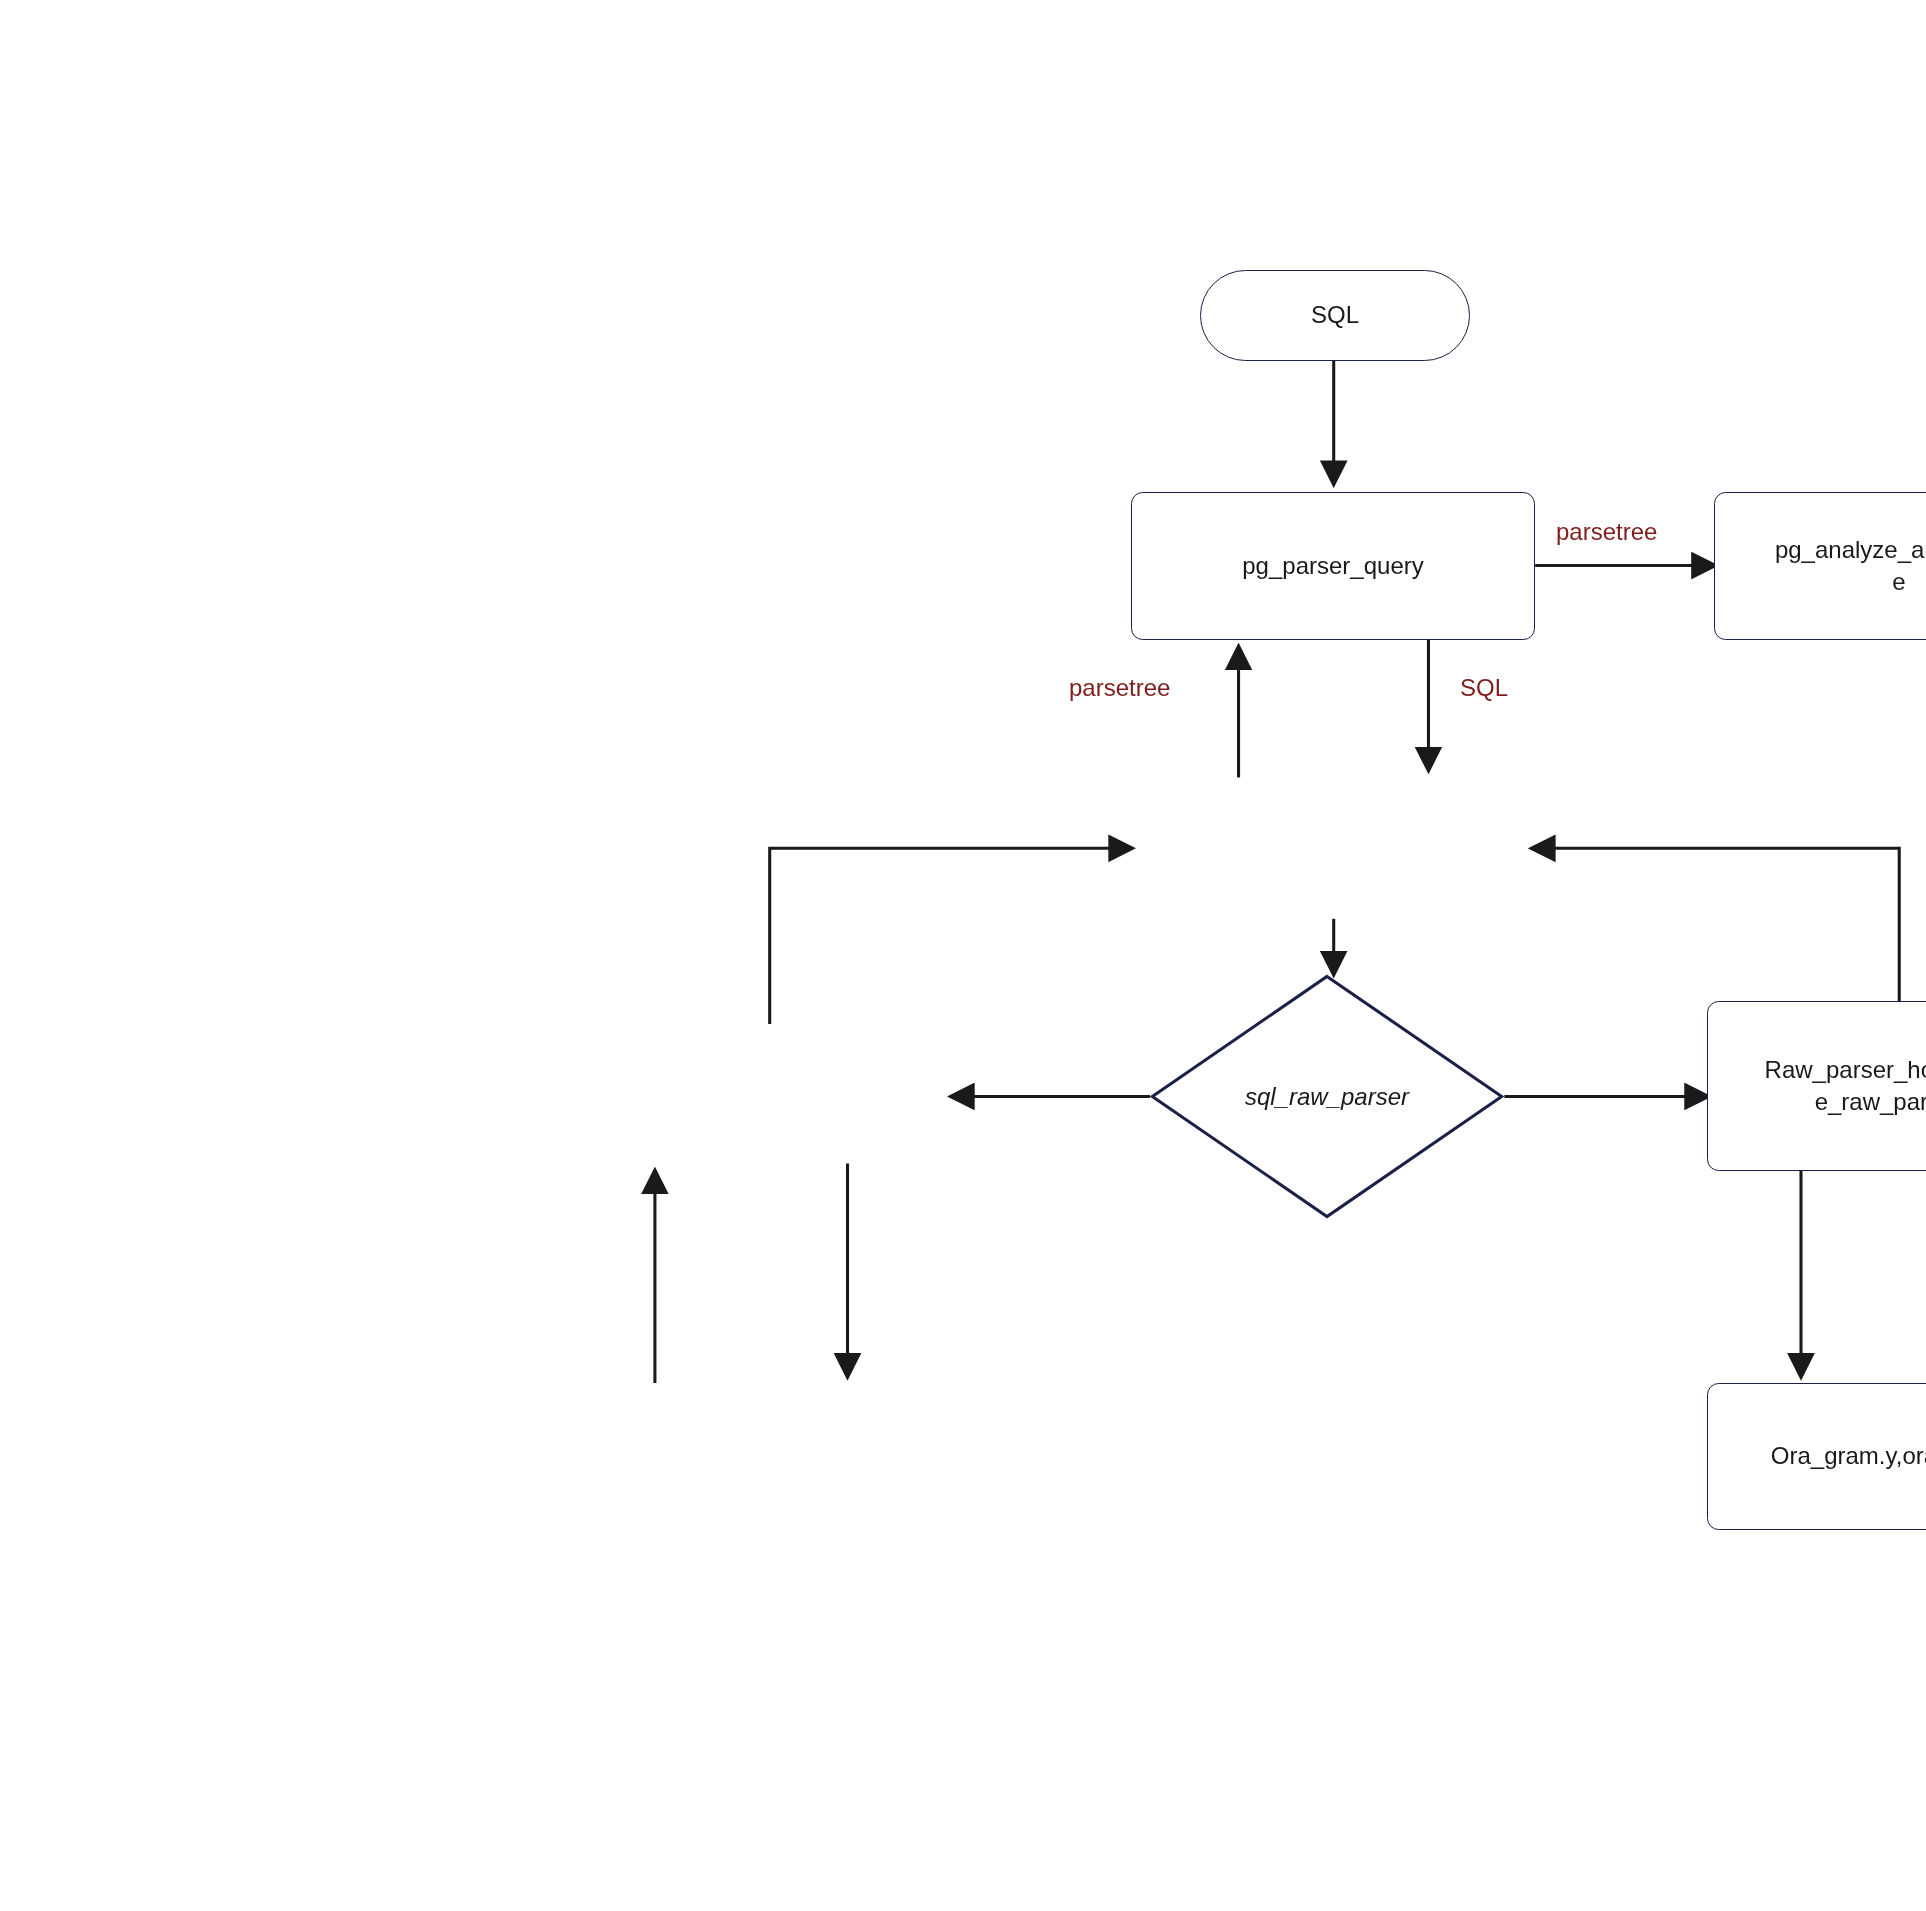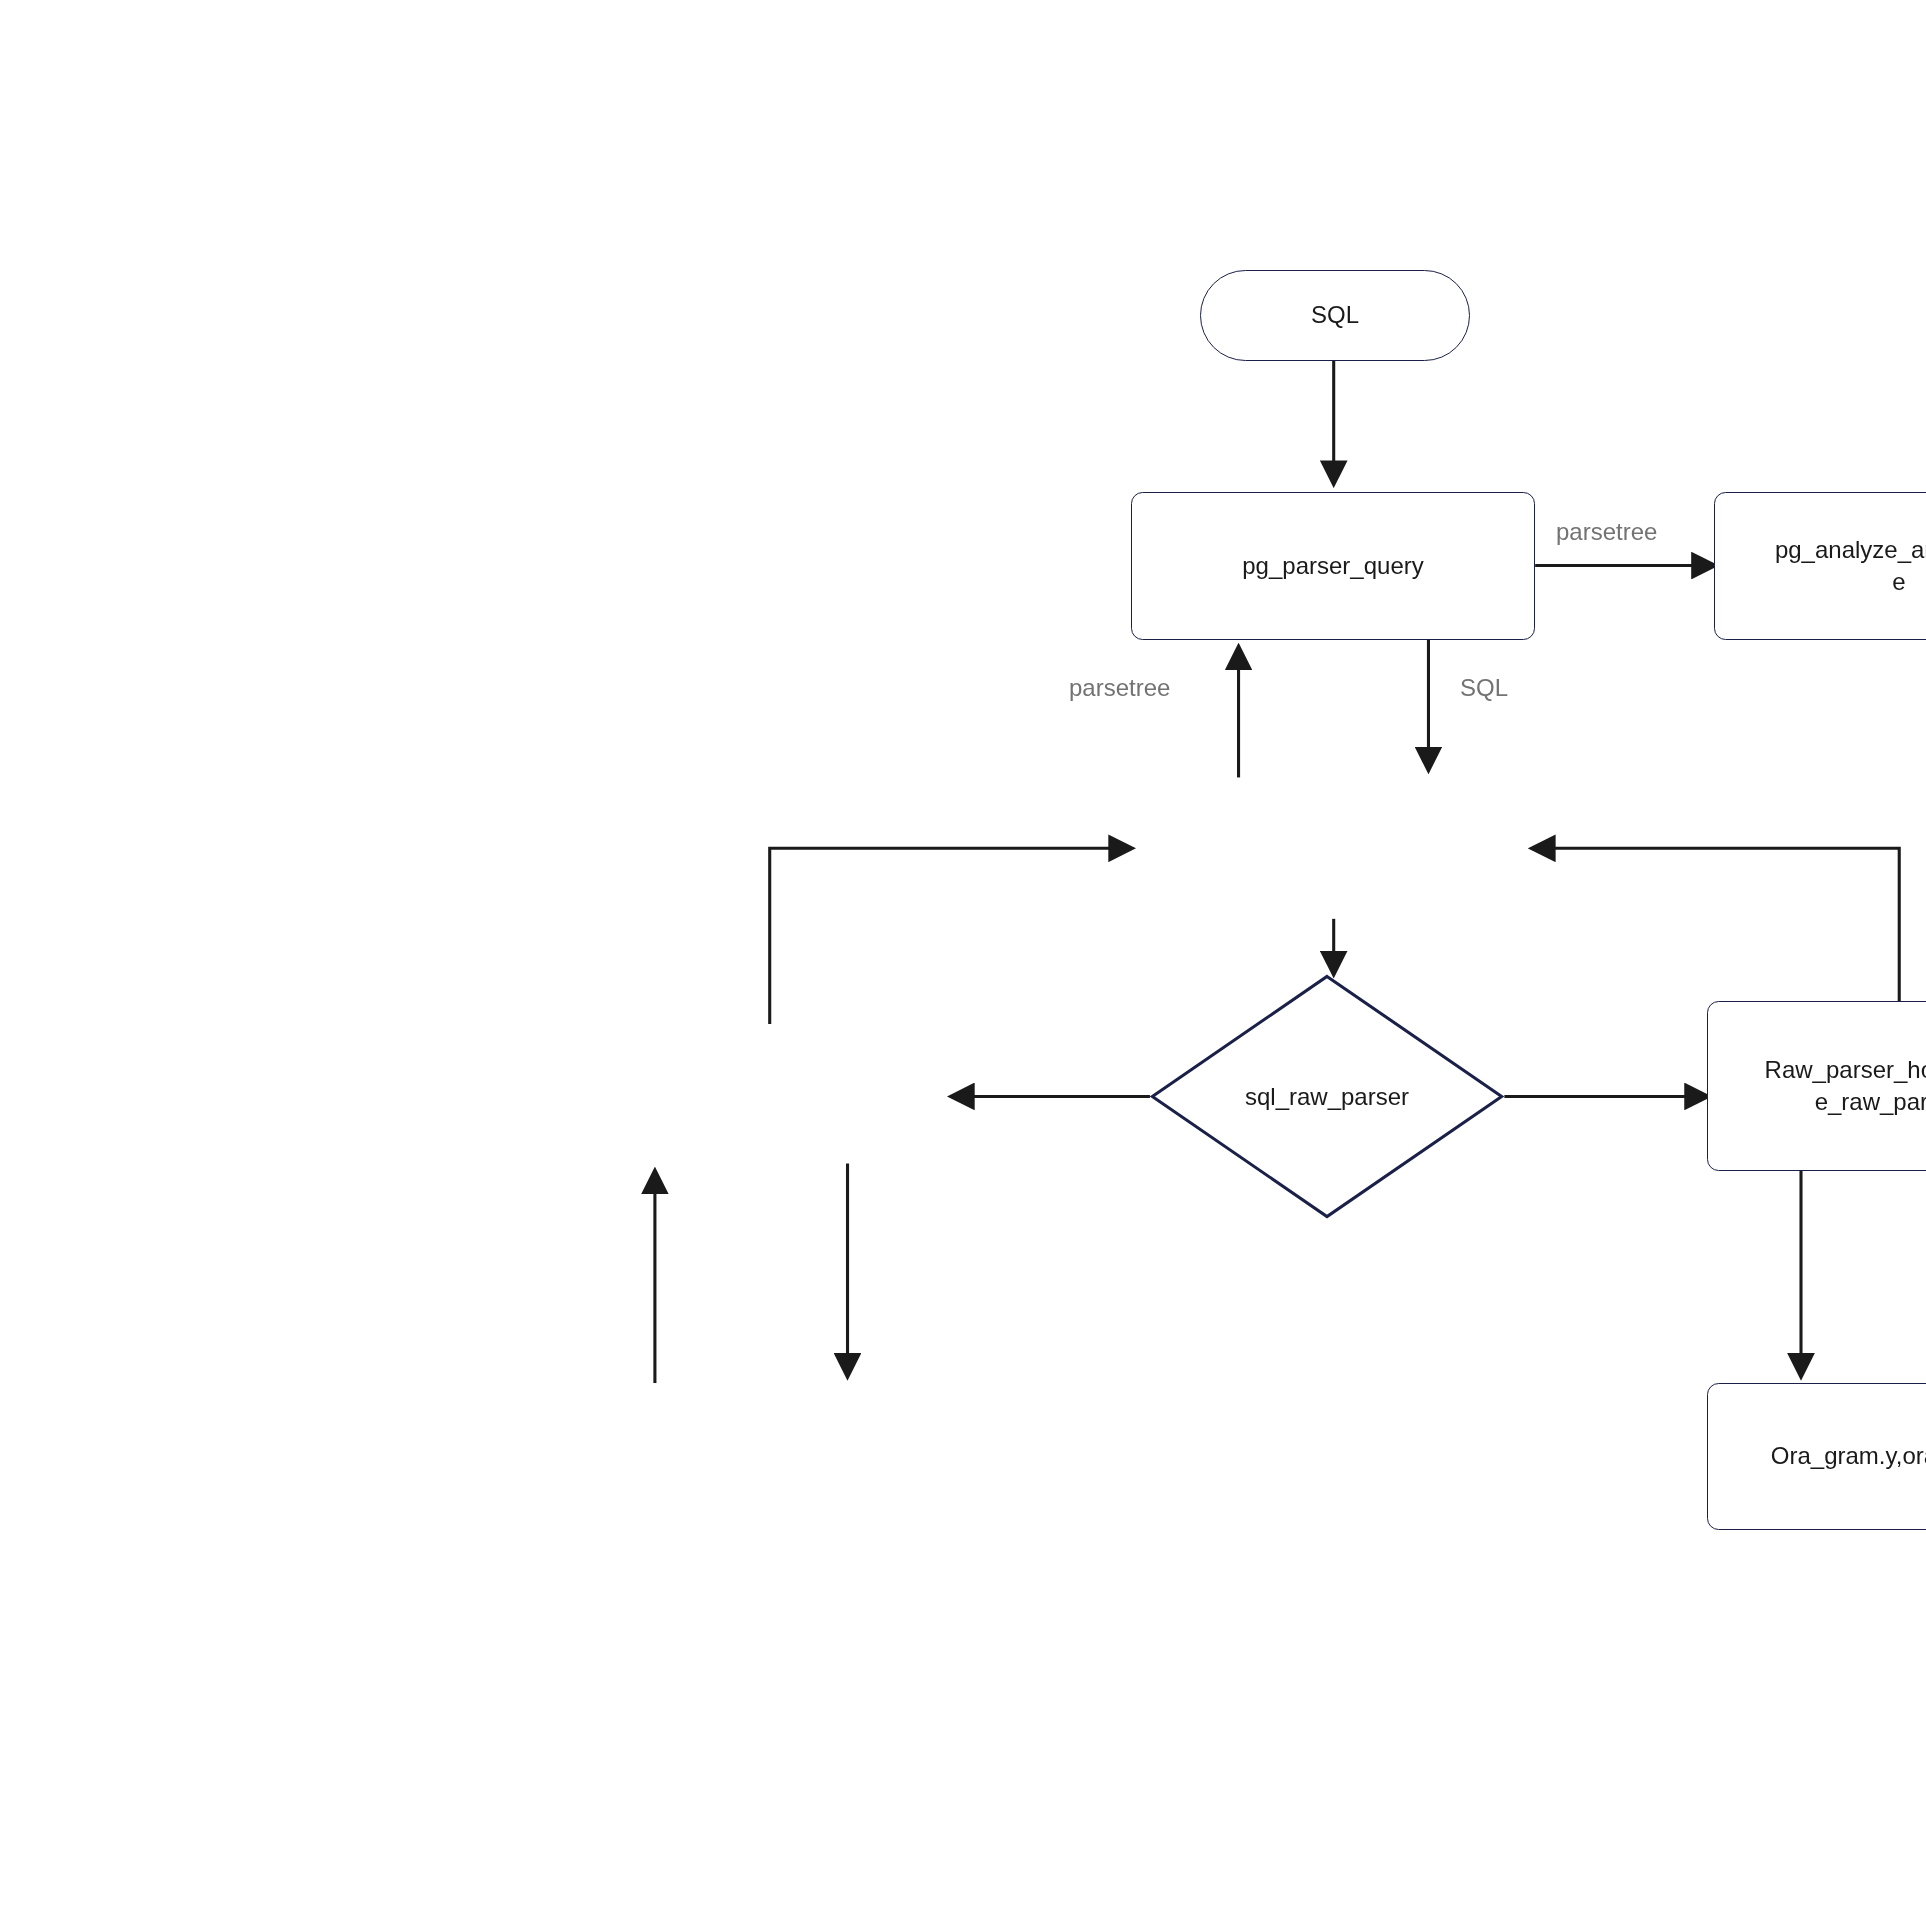--- a/index.html
+++ b/index.html
@@ -59,25 +59,26 @@
     top: 0;
     width: 100%;
     height: 100%;
     display: flex;
     align-items: center;
     justify-content: center;
     font-size: 24px;
     color: #1a1a1a;
     font-family: "Liberation Sans", sans-serif;
     text-align: center;
+    font-style: italic;
   }
   .edge-label {
     position: absolute;
     font-size: 24px;
-    color: #737373;
+    color: #7f1d1d;
     font-family: "Liberation Sans", sans-serif;
     white-space: nowrap;
     z-index: 3;
   }
 </style>
 </head>
 <body>
 
 <div id="canvas">
 

